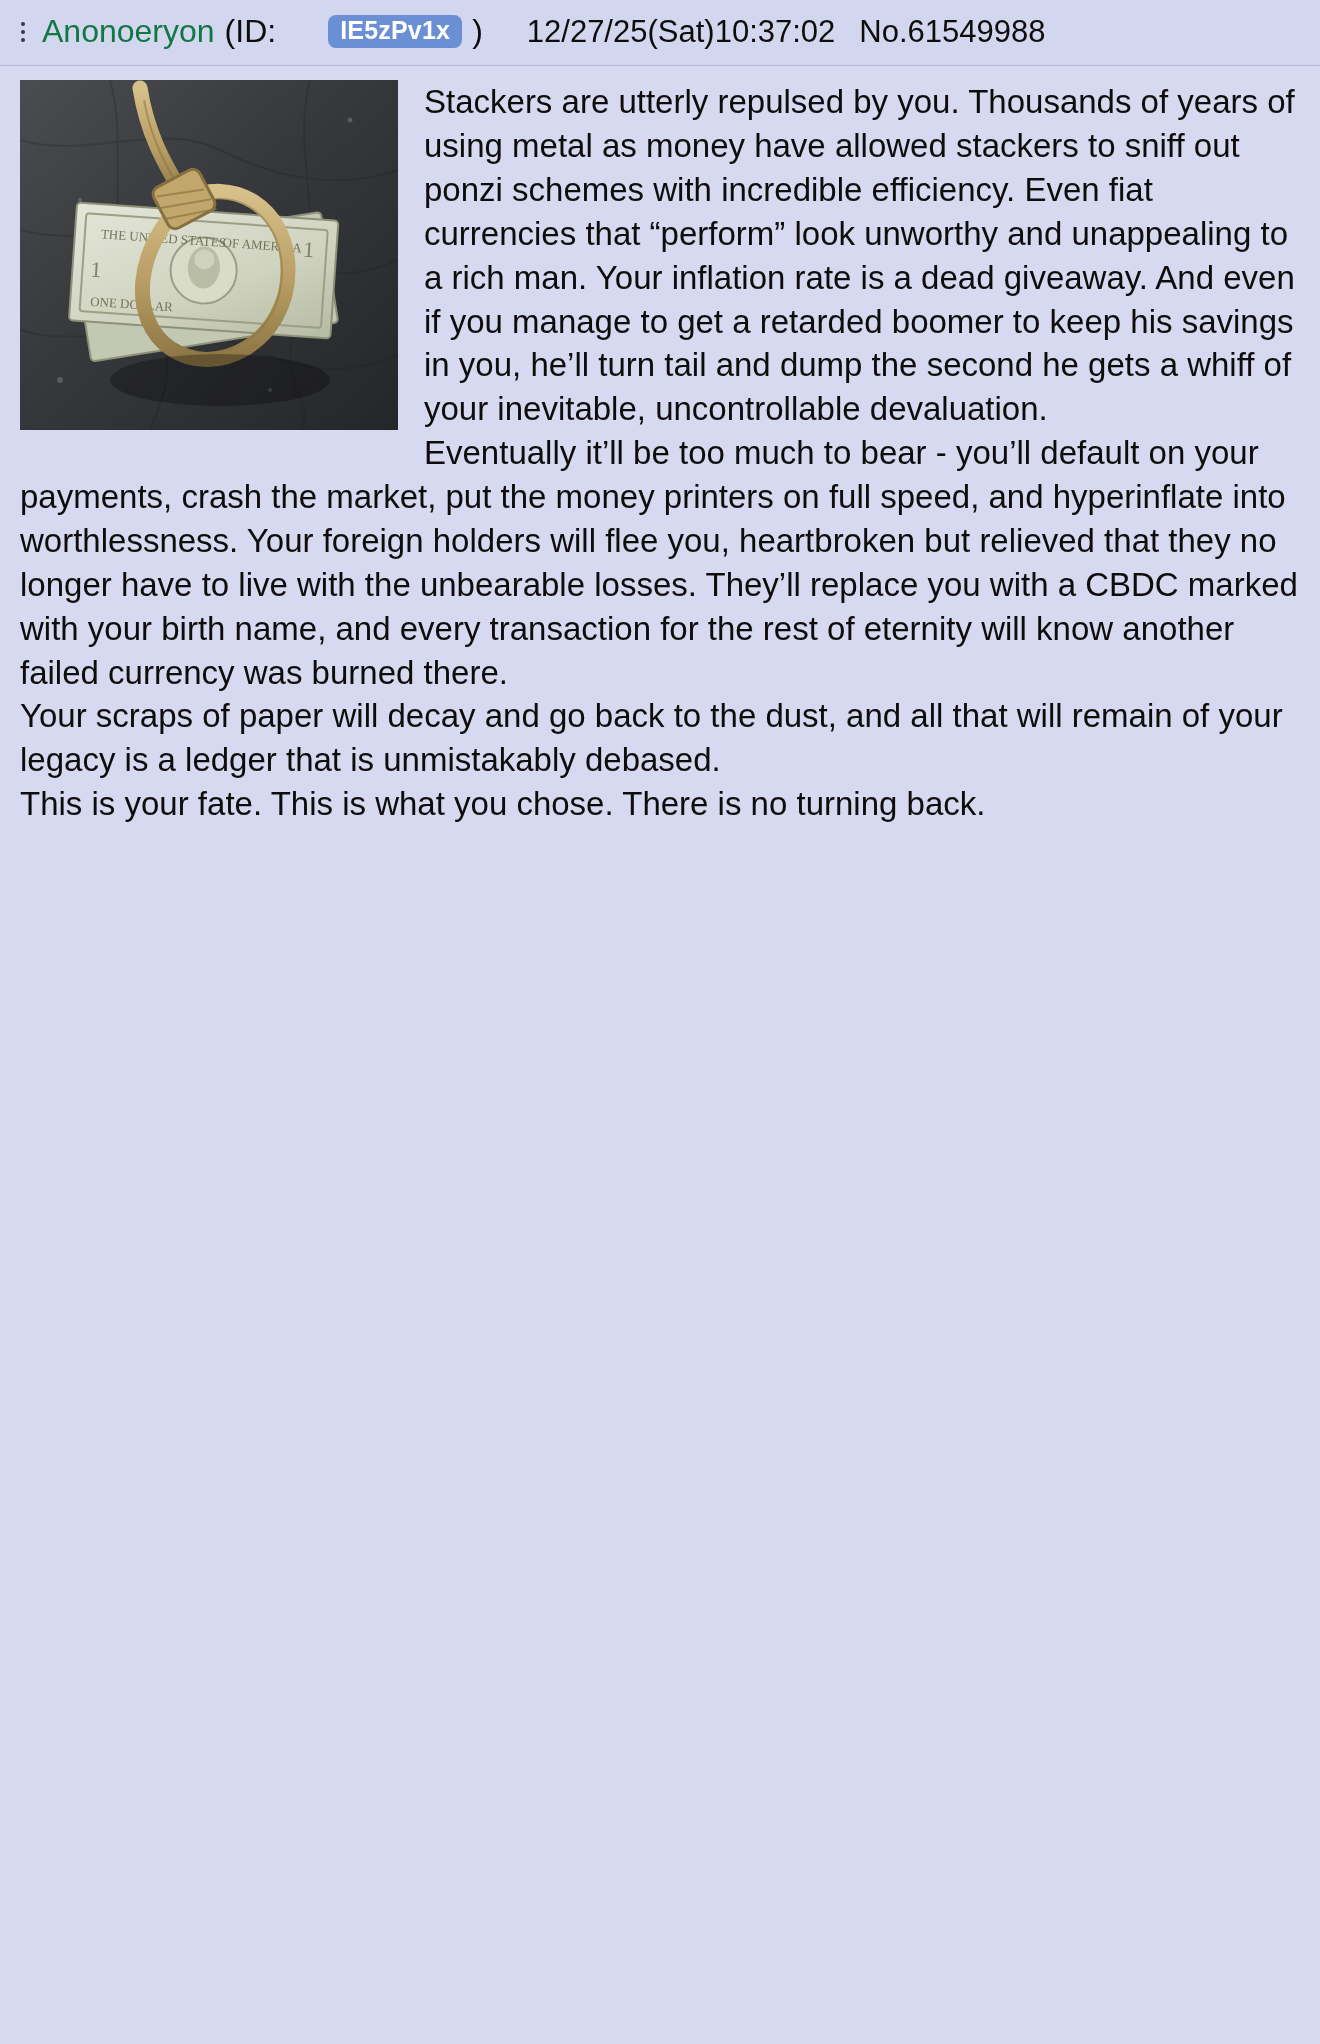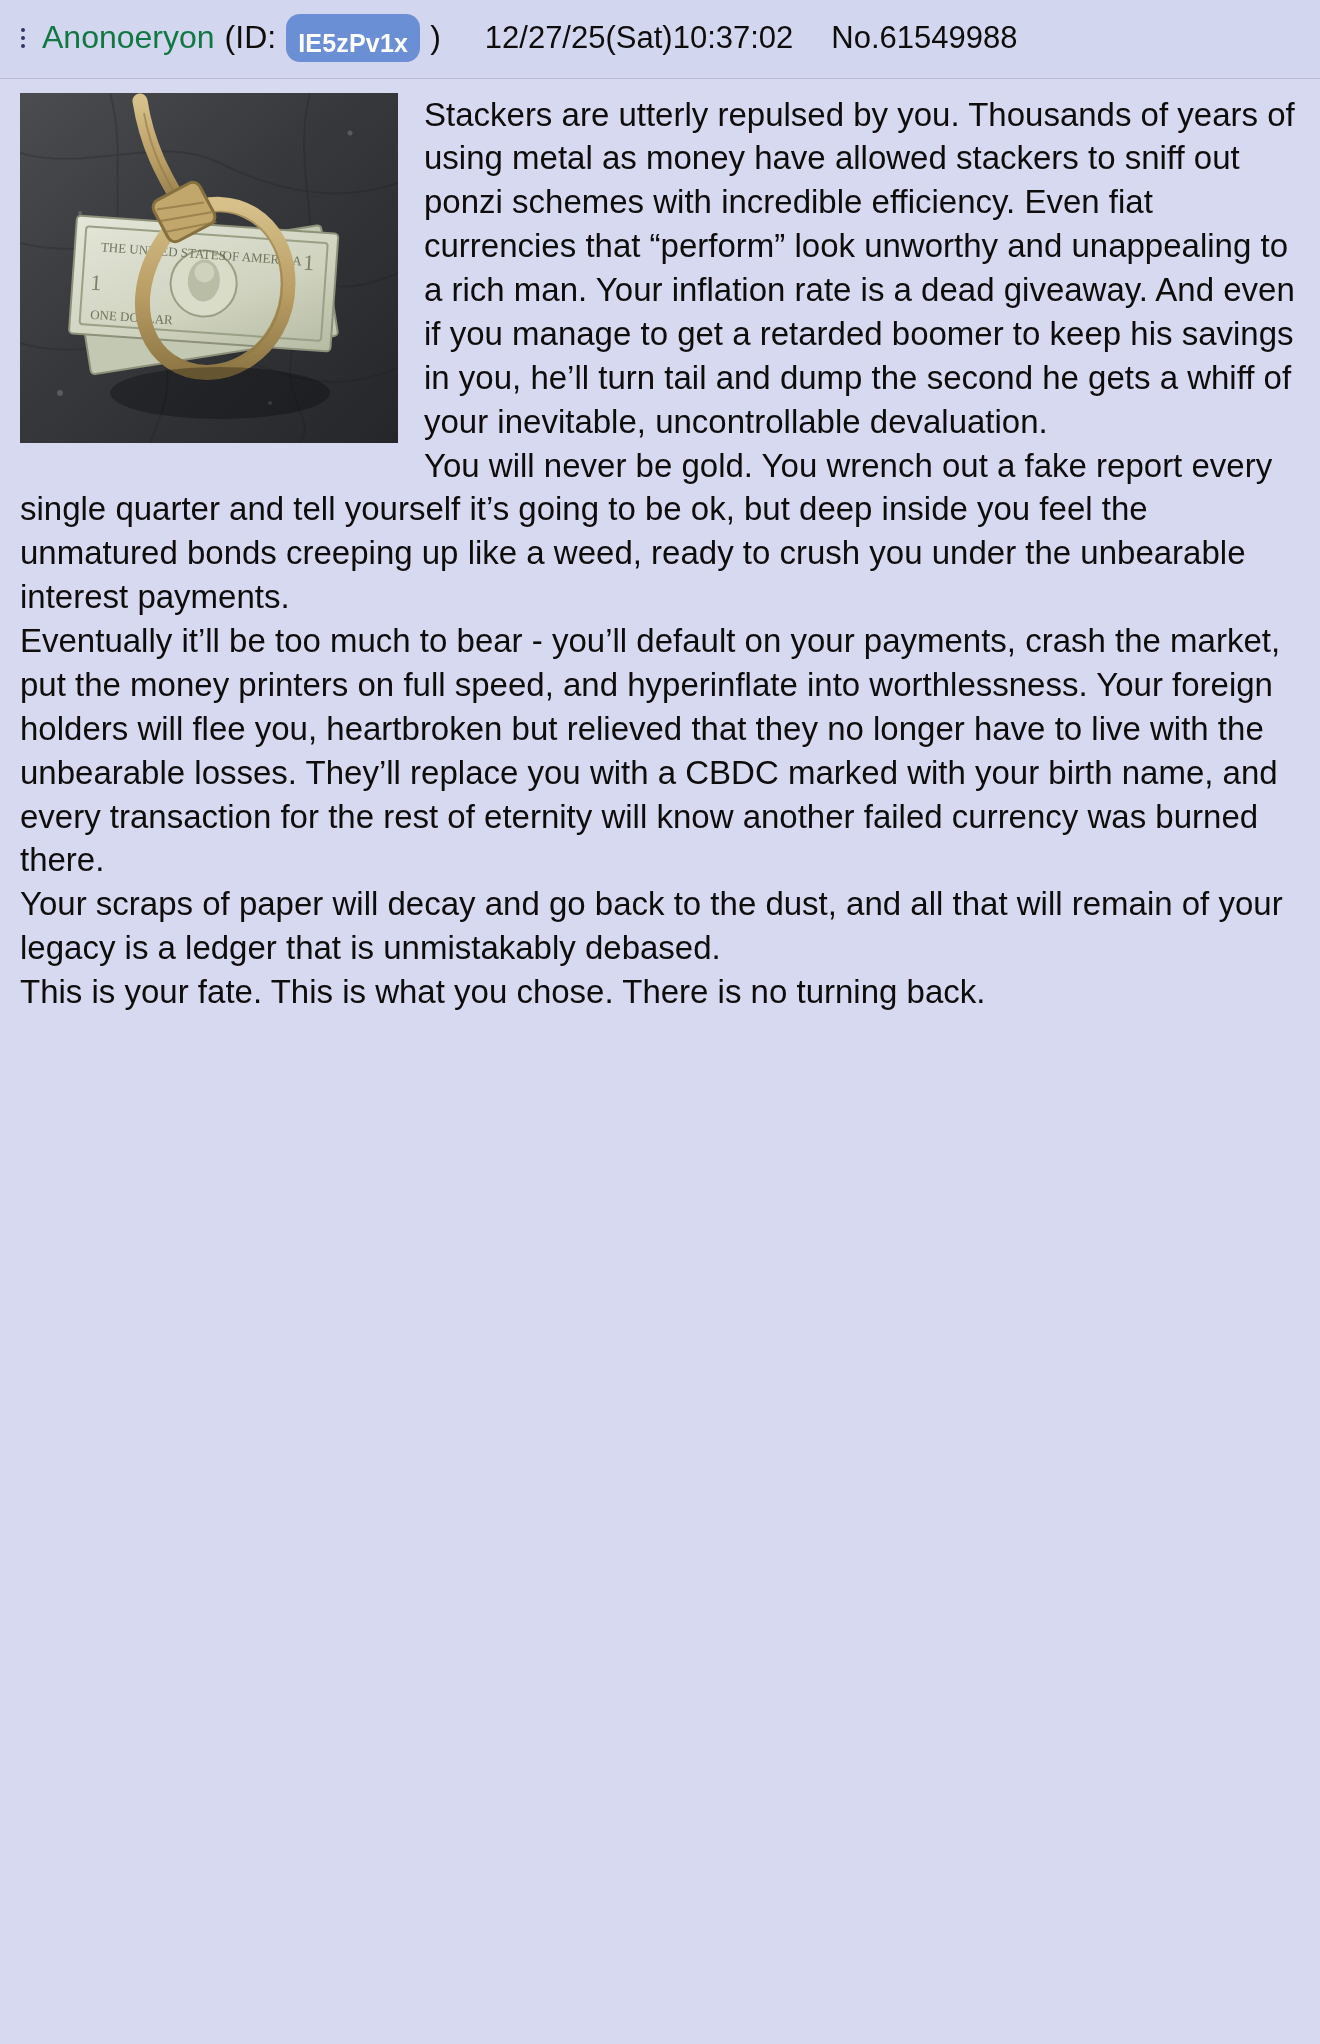--- a/index.html
+++ b/index.html
@@ -49,38 +49,39 @@
     font-weight: normal;
     font-size: 32px;
   }
   .id-label {
     color: #0f0c0c;
     font-size: 32px;
   }
   .id-pill {
     background: #6b8fd4;
     color: #ffffff;
-    border-radius: 14px;
-    padding: 16px 12px 4px 12px;
+    border-radius: 8px;
+    padding: 2px 12px 4px 12px;
     font-size: 25px;
     font-weight: bold;
     letter-spacing: 0.2px;
     vertical-align: 3px;
+    margin-left: 42px;
   }
   .paren {
     font-size: 32px;
   }
   .post-date {
     margin-left: 34px;
     font-size: 31px;
     text-align: center;
   }
   .post-no {
     font-size: 31px;
-    margin-left: 28px;
+    margin-left: 14px;
   }
 
   
   .post-body {
     padding: 14px 16px 0 20px;
     font-size: 33px;
     line-height: 1.33;
   }
   .file-block {
     float: left;
@@ -194,19 +195,18 @@
           <path d="M139 116 L 188 132" transform="rotate(-28 164 119)"></path>
           <path d="M139 128 L 188 143" transform="rotate(-28 164 119)"></path>
         </g>
         <ellipse cx="200" cy="300" rx="110" ry="26" fill="#000000" opacity="0.28"></ellipse>
       </svg>
     </span>
   </div>
 
   <div class="post-text">
     <p>Stackers are utterly repulsed by you. Thousands of years of using metal as money have allowed stackers to sniff out ponzi schemes with incredible efficiency. Even fiat currencies that “perform” look unworthy and unappealing to a rich man. Your inflation rate is a dead giveaway. And even if you manage to get a retarded boomer to keep his savings in you, he’ll turn tail and dump the second he gets a whiff of your inevitable, uncontrollable devaluation.</p>
-    <p>You will never be gold. You wrench out a fake report every single quarter and tell yourself it’s going to be ok, but deep inside you feel the unmatured bonds creeping up like a weed, ready to crush you under the unbearable interest payments.</p>
     <p>Eventually it’ll be too much to bear - you’ll default on your payments, crash the market, put the money printers on full speed, and hyperinflate into worthlessness. Your foreign holders will flee you, heartbroken but relieved that they no longer have to live with the unbearable losses. They’ll replace you with a CBDC marked with your birth name, and every transaction for the rest of eternity will know another failed currency was burned there.</p>
     <p>Your scraps of paper will decay and go back to the dust, and all that will remain of your legacy is a ledger that is unmistakably debased.</p>
     <p>This is your fate. This is what you chose. There is no turning back.</p>
   </div>
   <div class="clear"></div>
 </div>
 
 </body></html>

